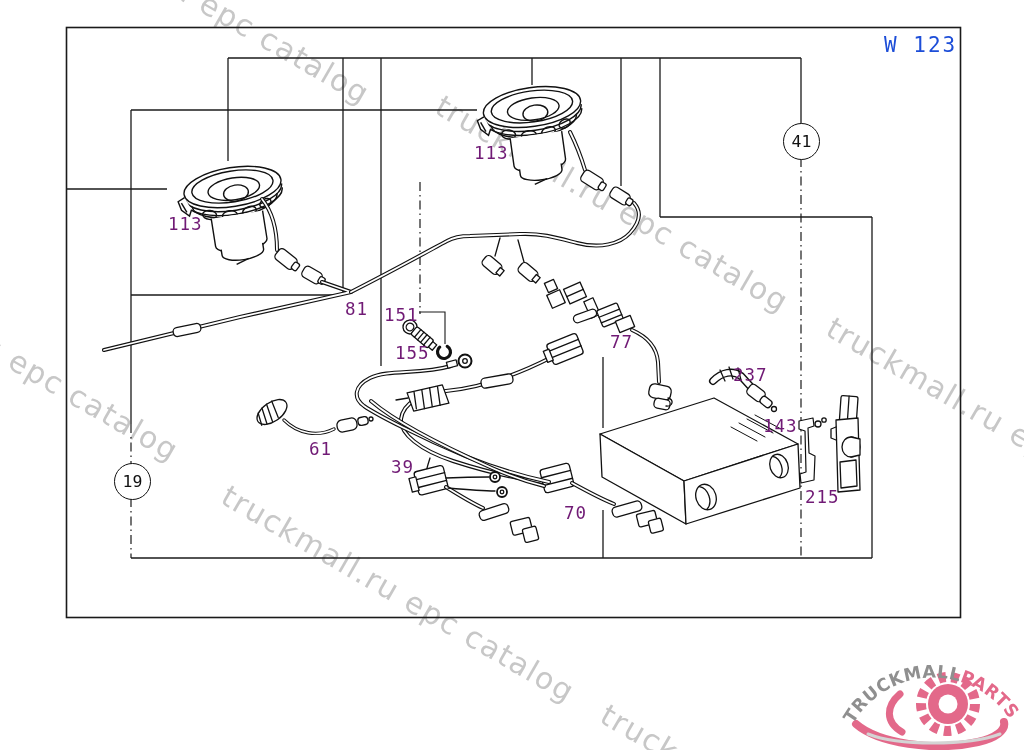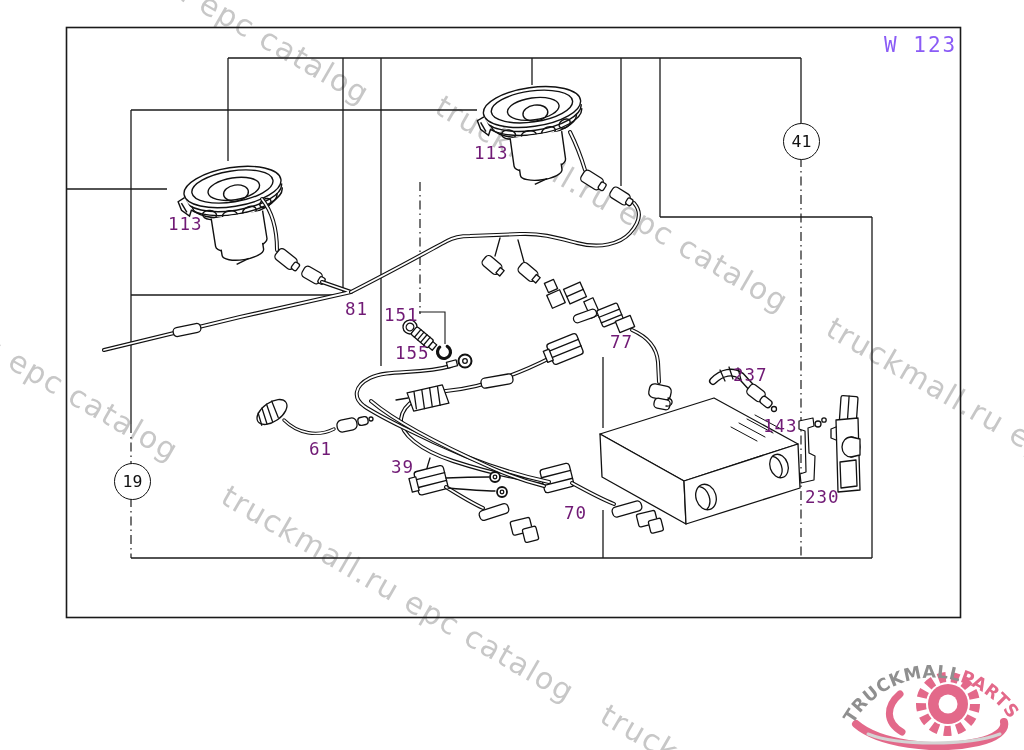--- a/index.html
+++ b/index.html
@@ -4,21 +4,21 @@
 <style>
   html,body{margin:0;padding:0;background:#fff;}
   .stage{position:relative;width:1024px;height:750px;background:#fff;overflow:hidden;
          font-family:"DejaVu Sans",sans-serif;}
   .wm{position:absolute;font:30px "DejaVu Sans",sans-serif;color:#c7c7c7;letter-spacing:1.5px;
       transform-origin:0 0;transform:rotate(30deg);white-space:nowrap;z-index:1;user-select:none;}
   .diagram-svg{position:absolute;left:0;top:0;z-index:2;}
   .lbl{position:absolute;font:17.5px "DejaVu Sans Mono",monospace;color:#701a75;z-index:3;
        letter-spacing:1px;white-space:nowrap;}
   .model{position:absolute;left:884px;top:33px;font:21px "DejaVu Sans Mono",monospace;
-         letter-spacing:2px;color:#8b5cf6;z-index:3;}
+         letter-spacing:2px;color:#1d4ed8;z-index:3;}
   .circ{position:absolute;width:35px;height:35px;border:1.7px solid #111;border-radius:50%;
         background:#fff;display:flex;align-items:center;justify-content:center;
         font:16.5px "DejaVu Sans Mono",monospace;color:#111;z-index:3;}
   .logo-svg{position:absolute;left:838px;top:646px;z-index:2;}
 </style>
 </head>
 <body>
 
 <div class="stage">
 
@@ -312,21 +312,21 @@
   <div class="lbl" style="left:474px;top:143px">113</div>
   <div class="lbl" style="left:345px;top:299px">81</div>
   <div class="lbl" style="left:384px;top:305px">151</div>
   <div class="lbl" style="left:395px;top:343px">155</div>
   <div class="lbl" style="left:309px;top:439px">61</div>
   <div class="lbl" style="left:391px;top:457px">39</div>
   <div class="lbl" style="left:564px;top:503px">70</div>
   <div class="lbl" style="left:610px;top:332px">77</div>
   <div class="lbl" style="left:733px;top:365px">237</div>
   <div class="lbl" style="left:763px;top:416px">143</div>
-  <div class="lbl" style="left:805px;top:487px">230</div>
+  <div class="lbl" style="left:805px;top:487px">215</div>
 
   <div class="circ" style="left:783px;top:123px">
     <span>41</span>
   </div>
   <div class="circ" style="left:114px;top:463px">
     <span>19</span>
   </div>
 
   <div class="model">W 123</div>
 

